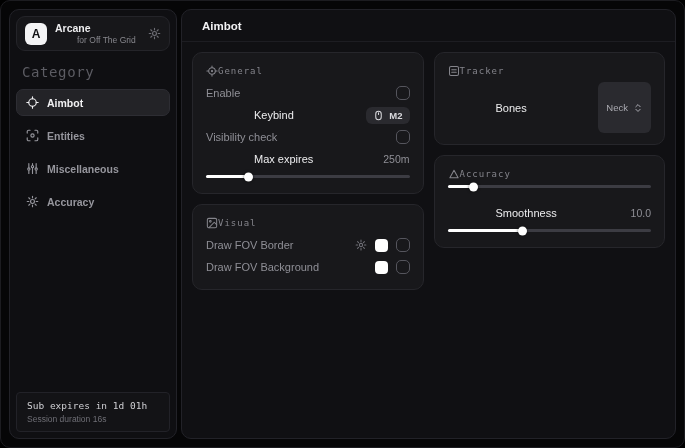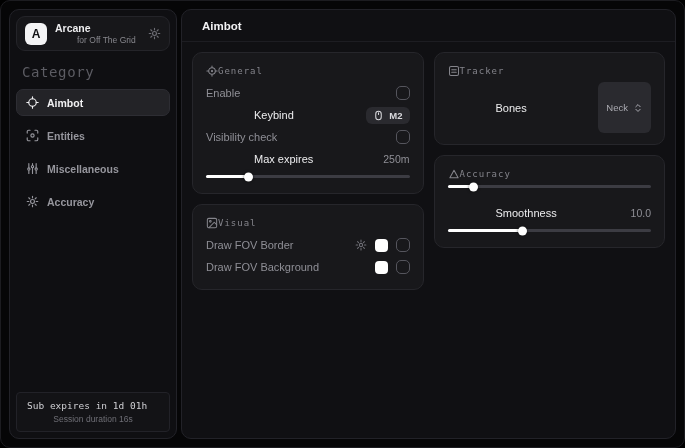--- a/index.html
+++ b/index.html
@@ -49,21 +49,21 @@
     background:#232327; border-color:#2d2d33; color:#f1f1f3; font-weight:600;
   }
   .sb-footer {
     margin-top:auto; background:#131316; border:1px solid #222228;
     border-radius:4px; padding:7px 10px;
   }
   .sb-expire {
     font-family:"DejaVu Sans Mono", monospace; font-size:9.5px;
     color:#cfcfd3; margin-bottom:3px; white-space:nowrap;
   }
-  .sb-session { font-size:8.5px; color:#6e6e75;text-align:center; }
+  .sb-session { font-size:8.5px; color:#6e6e75; }
   
   .main {
     flex:1; background:#101013; border:1px solid #222228; border-radius:10px;
     display:flex; flex-direction:column; overflow:hidden;
   }
   .main-header {
     padding:10px 20px 9px; border-bottom:1px solid #1d1d22;
     font-size:11.5px; font-weight:700; color:#f2f2f4;
   }
   .content { display:flex; gap:10px; padding:10px; align-items:flex-start; }

